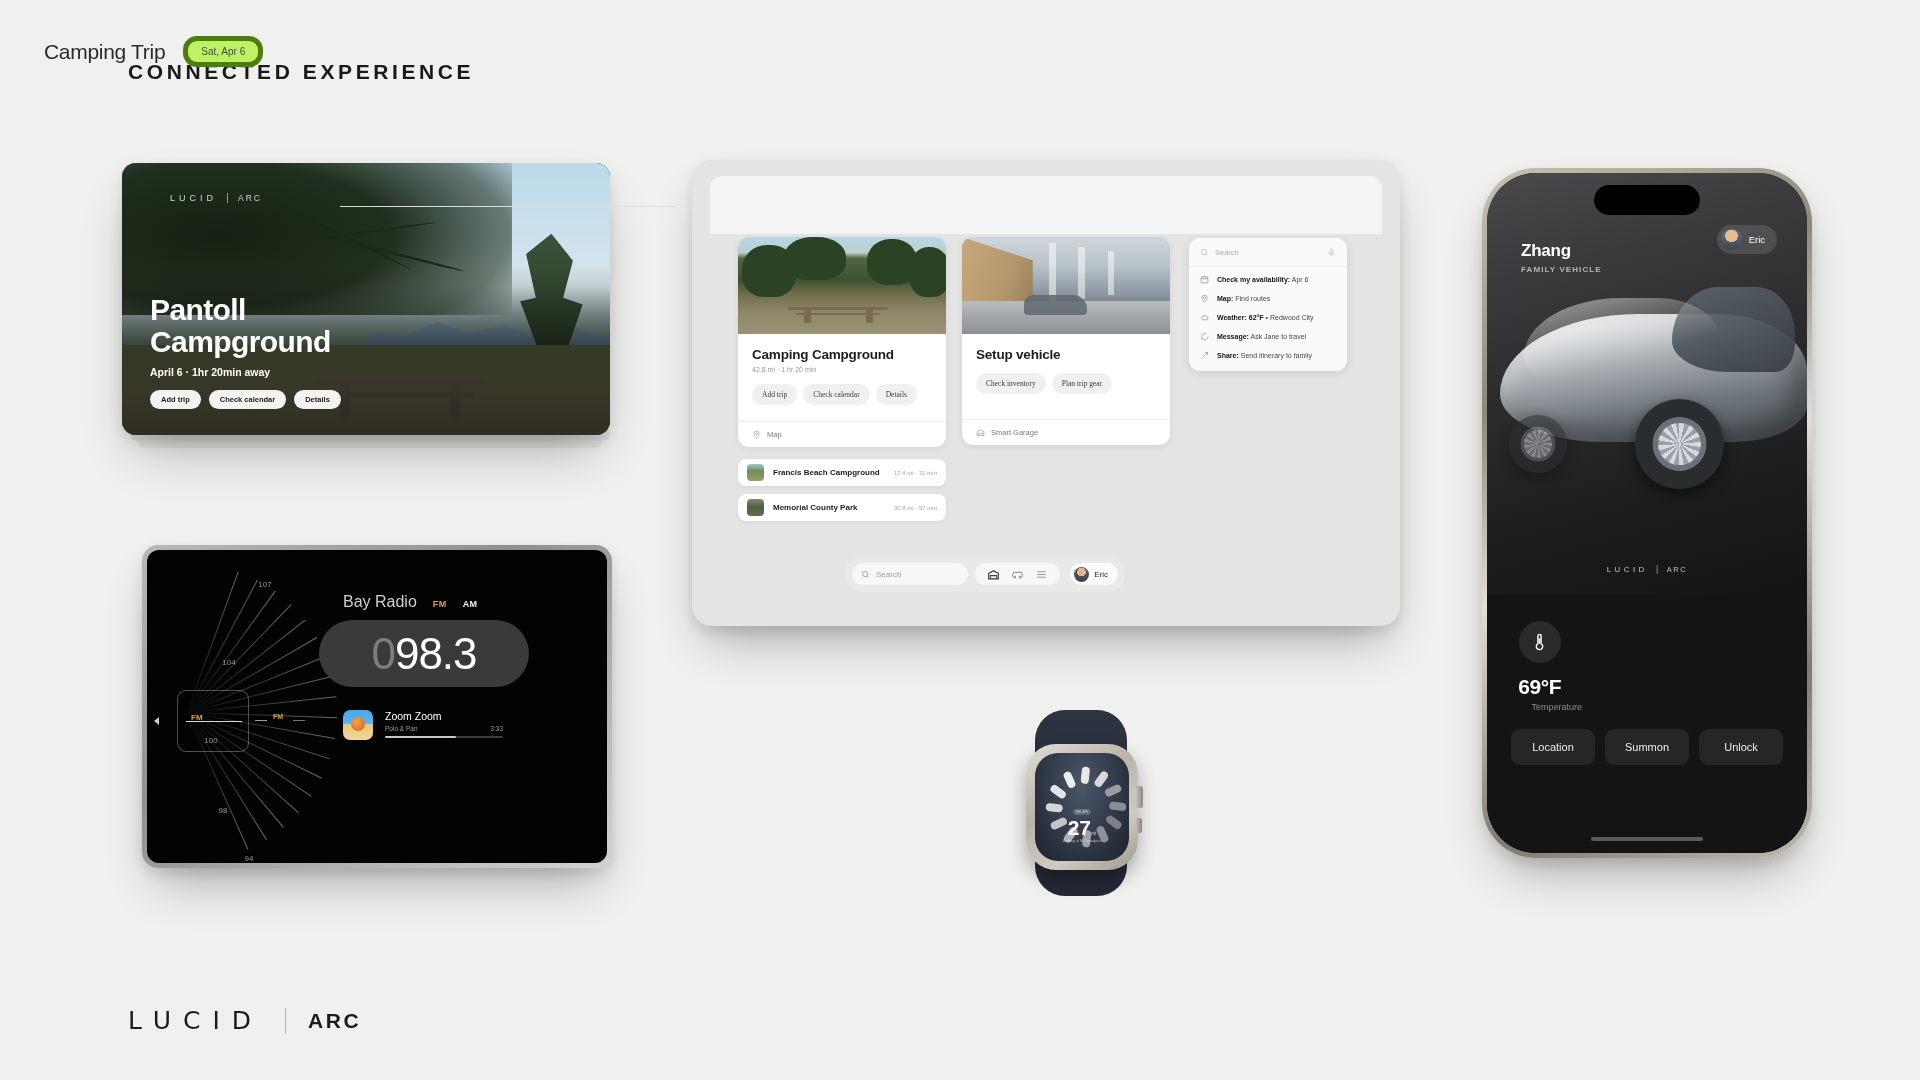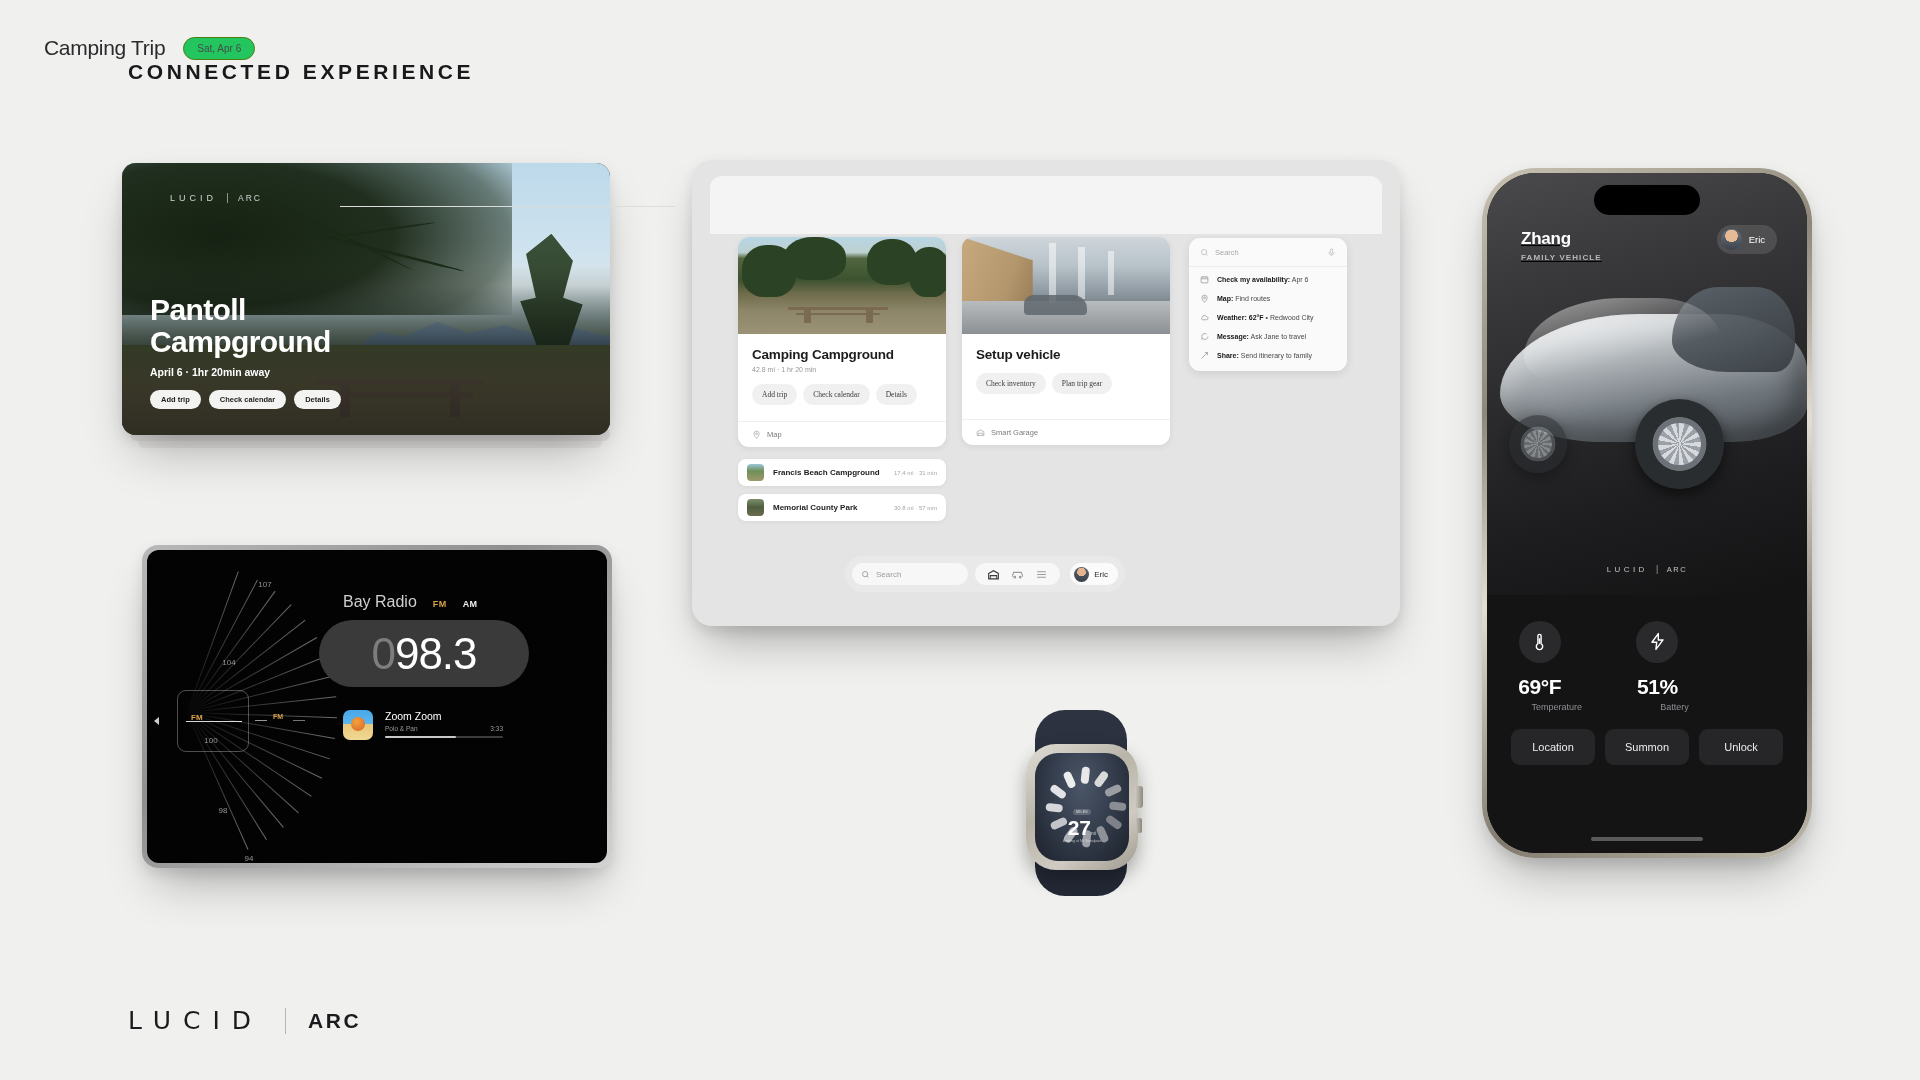--- a/index.html
+++ b/index.html
@@ -187,22 +187,22 @@
     position: absolute; left: 692px; top: 160px; width: 708px; height: 466px;
     background: #e4e4e4; border-radius: 20px;
   }
   .tablet-top {
     position: absolute; left: 18px; top: 16px; right: 18px; height: 58px;
     background: #f4f4f4; border-radius: 12px 12px 0 0;
   }
   .tab-head { position: absolute; left: 44px; top: 36px; display: flex; align-items: center; gap: 18px; justify-content: flex-end; }
   .tab-title { font-size: 21px; font-weight: 500; color: #2b2b2d; letter-spacing: -0.3px; }
   .tab-chip {
-    border: 1px solid #4d7c0f; border-radius: 14px; padding: 5px 13px;
-    font-size: 10px; color: #4a4a4c; background: #22c55e;
+    border: 5px solid #4d7c0f; border-radius: 14px; padding: 5px 13px;
+    font-size: 10px; color: #4a4a4c; background: #bef264;
   }
   .tab-rule { position: absolute; left: 340px; top: 206px; width: 335px; height: 1px; background: #dcdcdc; }
 
   .card {
     position: absolute; background: #fff; border-radius: 11px; overflow: hidden;
     box-shadow: 0 2px 6px rgba(0,0,0,0.07);
   }
   .card-a { left: 738px; top: 237px; width: 208px; height: 210px; }
   .card-b { left: 962px; top: 237px; width: 208px; height: 208px; }
 
@@ -403,21 +403,21 @@
     background: radial-gradient(circle at 50% 50%, #8e9499 0 30%, #6b7176 31% 42%, #2a2d30 43% 78%, #15171a 79% 100%);
     box-shadow: 0 5px 14px rgba(0,0,0,.55);
   }
   .wheel.front { left: 44%; }
   .wheel.rear { left: 3%; bottom: 4%; width: 19%; padding-bottom: 19%; opacity: .55; }
   .wheel::after {
     content: ""; position: absolute; inset: 26%;
     border-radius: 50%;
     background: conic-gradient(from 0deg, #d6dade 0deg 14deg, #9ba1a6 14deg 28deg, #d6dade 28deg 42deg, #9ba1a6 42deg 56deg, #d6dade 56deg 70deg, #9ba1a6 70deg 84deg, #d6dade 84deg 98deg, #9ba1a6 98deg 112deg, #d6dade 112deg 126deg, #9ba1a6 126deg 140deg, #d6dade 140deg 154deg, #9ba1a6 154deg 168deg, #d6dade 168deg 182deg, #9ba1a6 182deg 196deg, #d6dade 196deg 210deg, #9ba1a6 210deg 224deg, #d6dade 224deg 238deg, #9ba1a6 238deg 252deg, #d6dade 252deg 266deg, #9ba1a6 266deg 280deg, #d6dade 280deg 294deg, #9ba1a6 294deg 308deg, #d6dade 308deg 322deg, #9ba1a6 322deg 336deg, #d6dade 336deg 350deg, #9ba1a6 350deg 360deg);
   }
-  .phone-head { position: absolute; left: 34px; top: 56px; z-index: 7; text-decoration: underline; }
+  .phone-head { position: absolute; left: 34px; top: 68px; z-index: 7; }
   .ph-name { font-size: 17px; font-weight: 600; color: #fff; letter-spacing: -0.2px; }
   .ph-sub { margin-top: 4px; font-size: 8px; font-weight: 700; letter-spacing: 1.1px; color: #b6b6ba; }
   .ph-user {
     position: absolute; right: 30px; top: 52px; z-index: 7;
     display: flex; align-items: center; gap: 7px; padding: 4px 12px 4px 4px;
     background: rgba(255,255,255,.12); border-radius: 16px;
     font-size: 9.5px; color: #fff;
   }
   .avatar-md {
     width: 21px; height: 21px; border-radius: 50%; flex: none;
@@ -782,29 +782,20 @@
           <div class="stat">
             <div class="stat-ico">
               <svg style="width:19px;height:19px" viewBox="0 0 24 24" fill="none" stroke="#fff" stroke-width="1.8">
                   <path d="M14 14.8V5a2 2 0 1 0-4 0v9.8a4 4 0 1 0 4 0z"></path>
                   <path d="M12 8v7"></path>
                 </svg>
             </div>
             <div class="stat-val">69°F</div>
             <div class="stat-lbl">Temperature</div>
           </div>
-          <div class="stat">
-            <div class="stat-ico">
-              <svg style="width:19px;height:19px" viewBox="0 0 24 24" fill="none" stroke="#fff" stroke-width="1.8" stroke-linejoin="round">
-                  <path d="M13 2L5 13h6l-1 9 9-12h-6z"></path>
-                </svg>
-            </div>
-            <div class="stat-val">51%</div>
-            <div class="stat-lbl">Battery</div>
-          </div>
         </div>
 
         <div class="ph-actions">
           <div class="ph-btn">Location</div>
           <div class="ph-btn">Summon</div>
           <div class="ph-btn">Unlock</div>
         </div>
         <i class="home-ind"></i>
       </div>
     </div>

